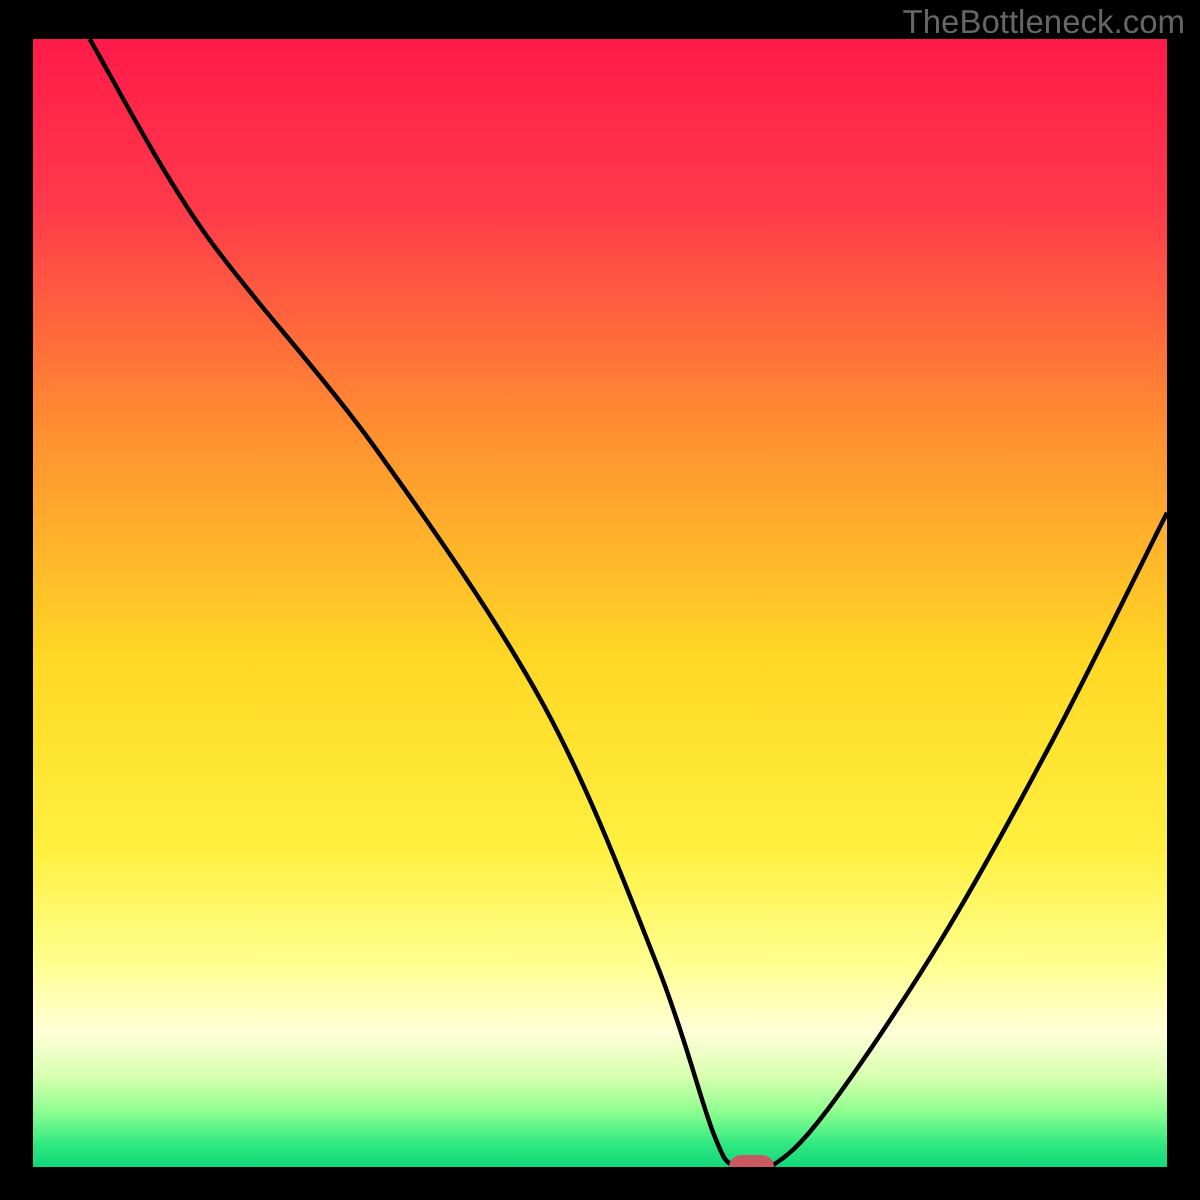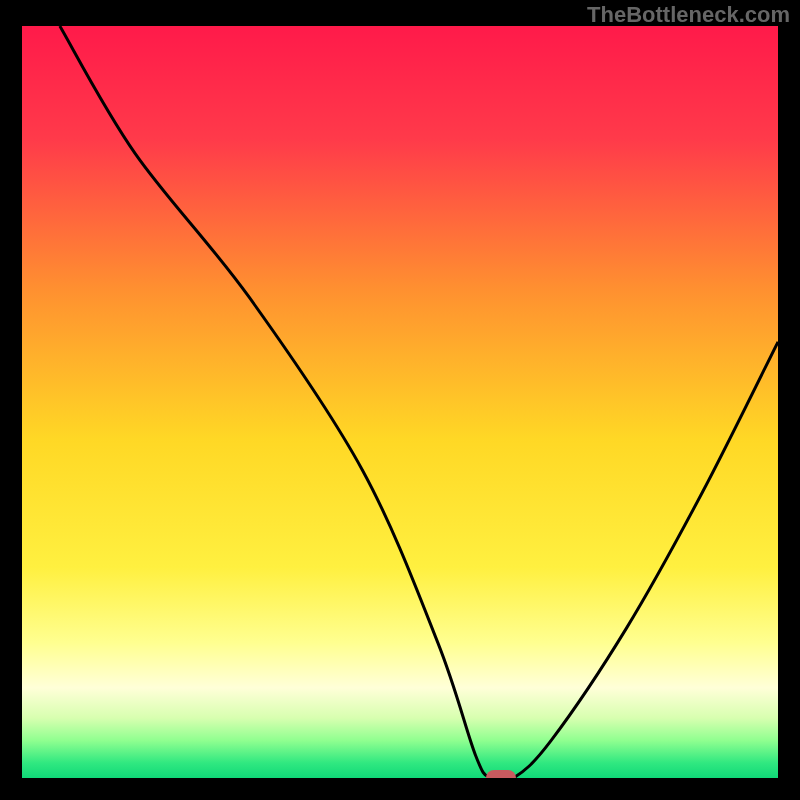--- a/index.html
+++ b/index.html
@@ -10,21 +10,21 @@
     position: relative;
     font-family: Arial, Helvetica, sans-serif;
     overflow: hidden;
   }
   .watermark {
     position: absolute;
     top: 2px;
     right: 10px;
     color: #666;
     font-size: 22px;
-    font-weight: 700;
+    font-weight: 400;
     z-index: 10;
   }
   .plot-frame {
     position: absolute;
     left: 20px;
     top: 24px;
     width: 760px;
     height: 756px;
     border: 2.5px solid #000;
     overflow: hidden;

